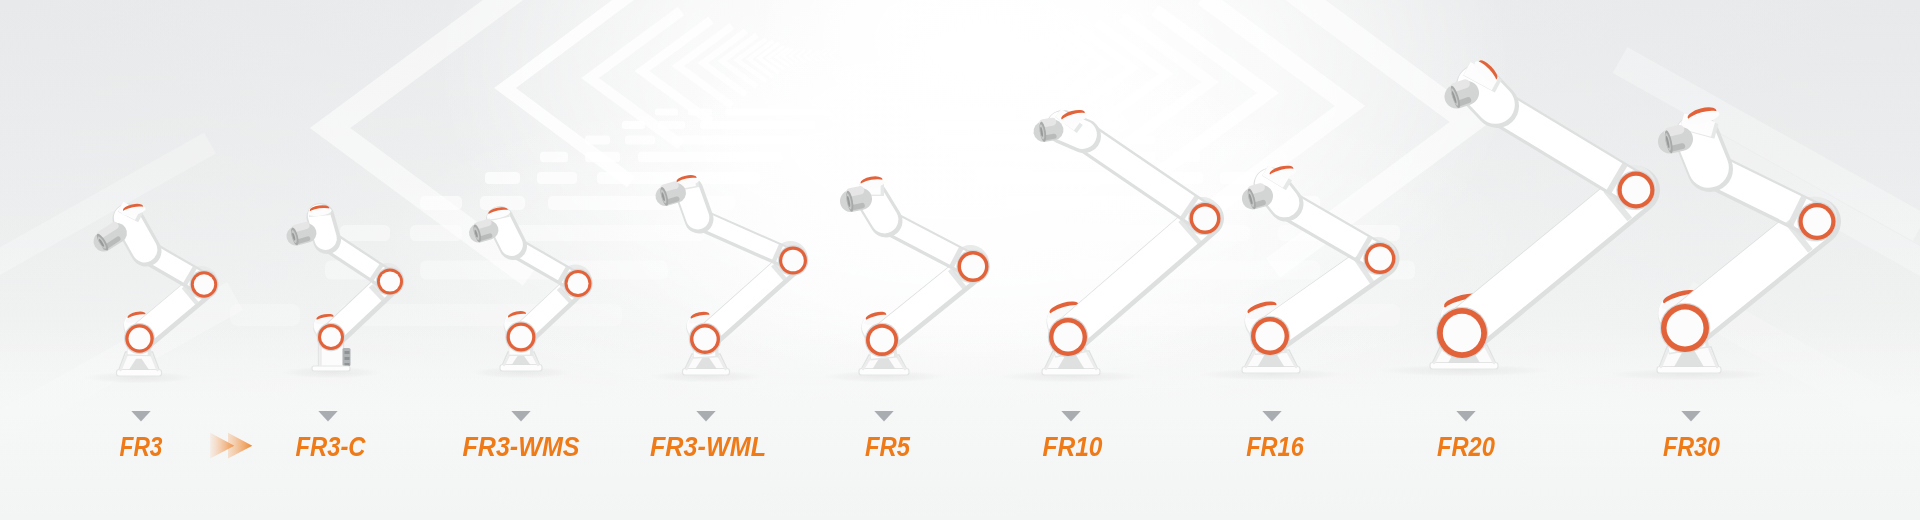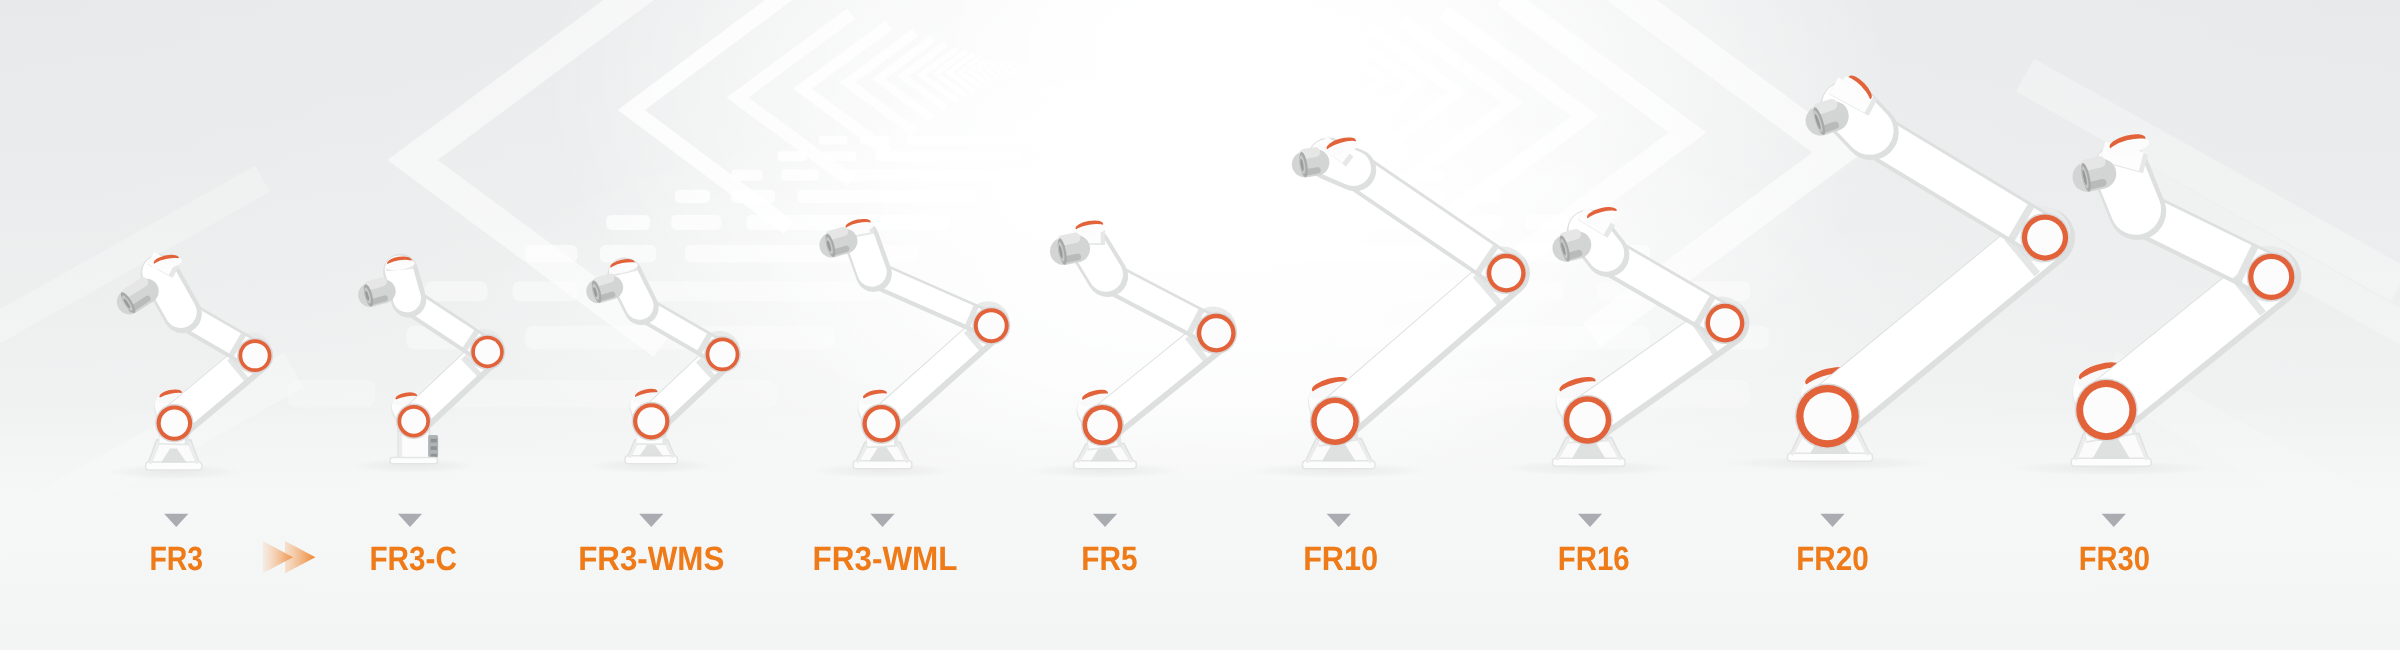--- a/index.html
+++ b/index.html
@@ -1,15 +1,15 @@
 <!DOCTYPE html>
 <html><head><meta charset="utf-8"><title>Robot lineup</title>
 <style>
 html,body{margin:0;padding:0;background:#f0f1f1;font-family:"Liberation Sans",sans-serif;}
-.wrap{position:relative;width:1920px;height:520px;overflow:hidden;}
+.wrap{position:relative;width:1920px;height:520px;overflow:hidden;font-style:italic;}
 </style></head>
 <body>
 <div class="wrap"><svg xmlns="http://www.w3.org/2000/svg" width="1920" height="520" viewBox="0 0 1920 520">
       <defs>
 <linearGradient id="bgv" x1="0" y1="0" x2="0" y2="1">
 <stop offset="0" stop-color="#ecedee"></stop>
           <stop offset="0.55" stop-color="#f3f4f4"></stop>
 <stop offset="0.78" stop-color="#f7f7f7"></stop>
           <stop offset="1" stop-color="#f5f5f5"></stop>
 </linearGradient>

